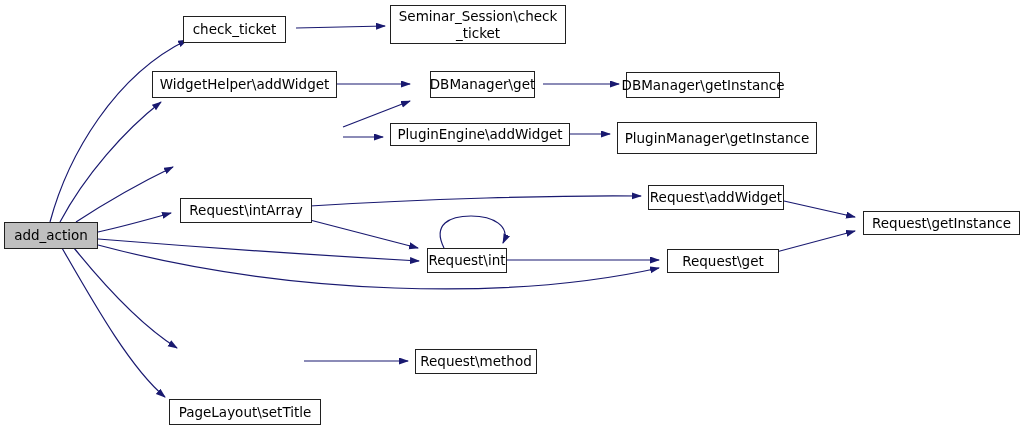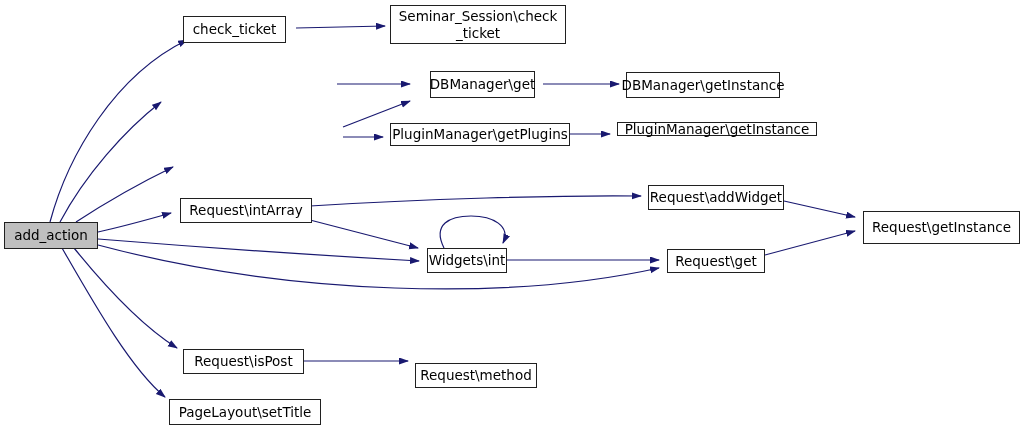--- a/index.html
+++ b/index.html
@@ -91,63 +91,63 @@
 
   <div class="node" style="left:183px;top:16px;width:103px;height:27px">
     <span>check_ticket</span>
   </div>
 
   <div class="node" style="left:390px;top:5px;width:176px;height:39px">
     <span>Seminar_Session\check</span>
     <span>_ticket</span>
   </div>
 
+  <div class="node" style="left:152px;top:71px;width:185px;height:27px">
+    <span>WidgetHelper\addWidget</span>
+  </div>
 
   <div class="node" style="left:430px;top:71px;width:105px;height:27px">
     <span>DBManager\get</span>
   </div>
 
   <div class="node" style="left:626px;top:72px;width:154px;height:26px">
     <span>DBManager\getInstance</span>
   </div>
 
 
   <div class="node" style="left:390px;top:123px;width:180px;height:23px">
-    <span>PluginManager\getPlugins</span>
+    <span>PluginEngine\addWidget</span>
   </div>
 
-  <div class="node" style="left:617px;top:122px;width:200px;height:14px">
+  <div class="node" style="left:617px;top:122px;width:200px;height:32px">
     <span>PluginManager\getInstance</span>
   </div>
 
   <div class="node" style="left:180px;top:198px;width:132px;height:25px">
     <span>Request\intArray</span>
   </div>
 
   <div class="node" style="left:427px;top:248px;width:80px;height:25px">
-    <span>Widgets\int</span>
+    <span>Request\int</span>
   </div>
 
   <div class="node" style="left:648px;top:185px;width:136px;height:25px">
     <span>Request\addWidget</span>
   </div>
 
-  <div class="node" style="left:667px;top:249px;width:98px;height:24px">
+  <div class="node" style="left:667px;top:249px;width:112px;height:24px">
     <span>Request\get</span>
   </div>
 
-  <div class="node" style="left:863px;top:211px;width:157px;height:33px">
+  <div class="node" style="left:863px;top:211px;width:157px;height:24px">
     <span>Request\getInstance</span>
   </div>
 
-  <div class="node" style="left:183px;top:349px;width:121px;height:25px">
-    <span>Request\isPost</span>
-  </div>
 
-  <div class="node" style="left:415px;top:363px;width:122px;height:25px">
+  <div class="node" style="left:415px;top:349px;width:122px;height:25px">
     <span>Request\method</span>
   </div>
 
   <div class="node" style="left:169px;top:399px;width:152px;height:26px">
     <span>PageLayout\setTitle</span>
   </div>
 
 </div>
 
 </body></html>

